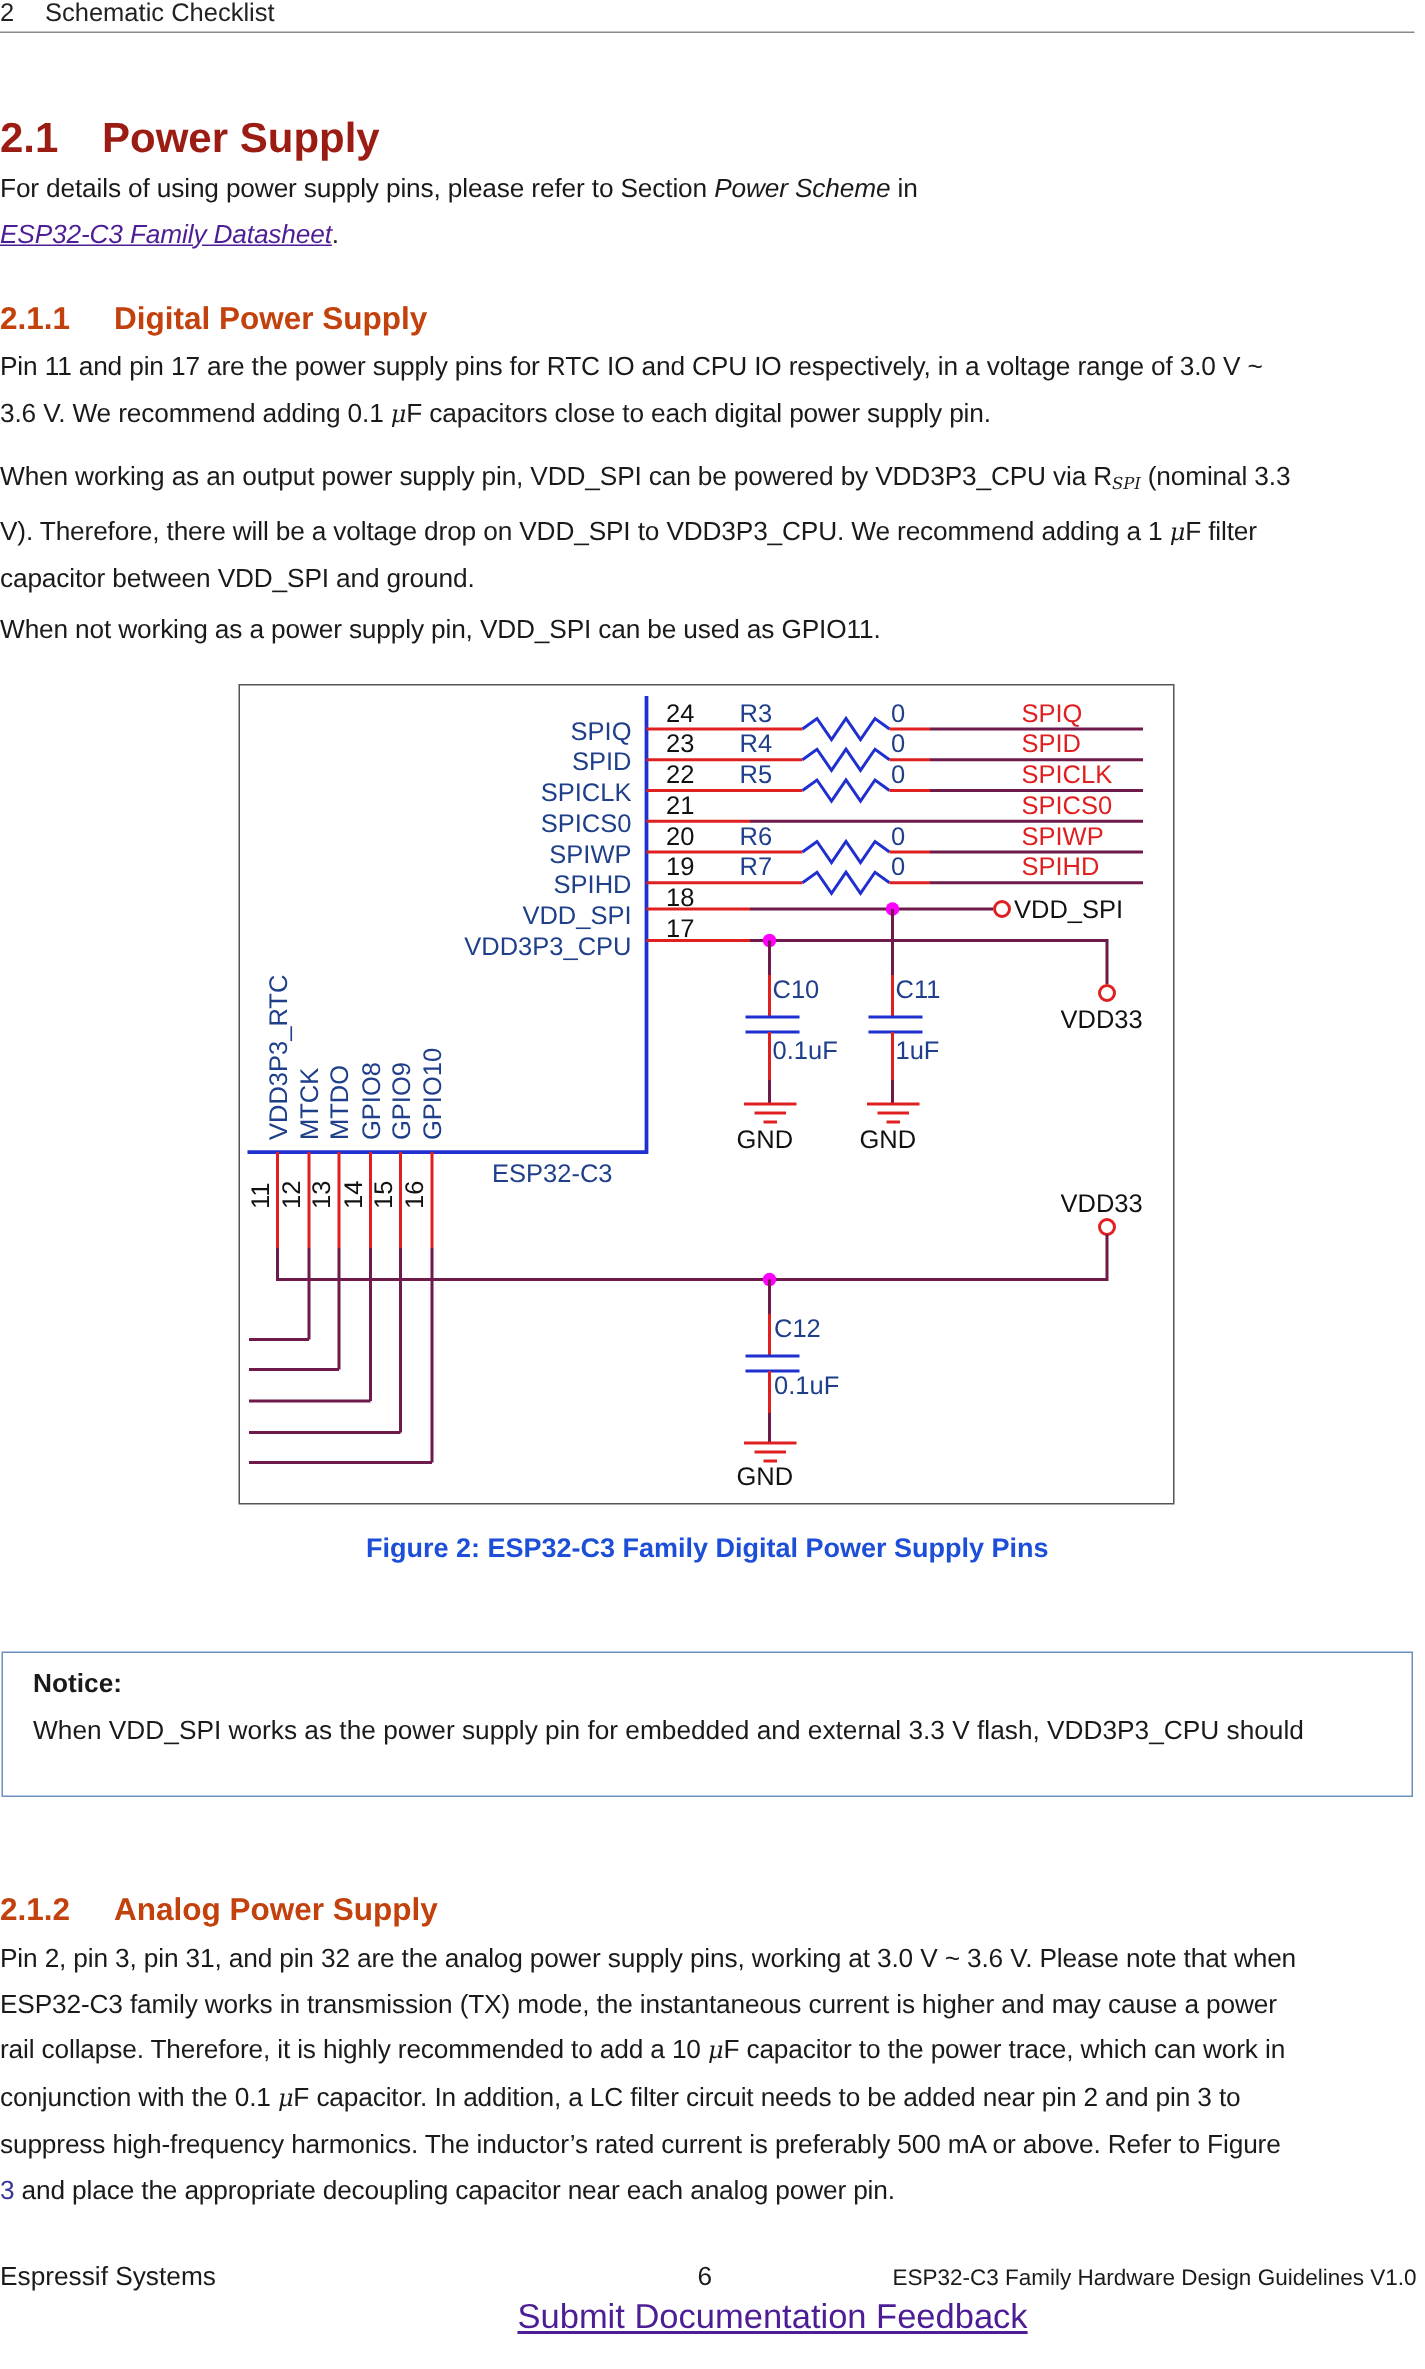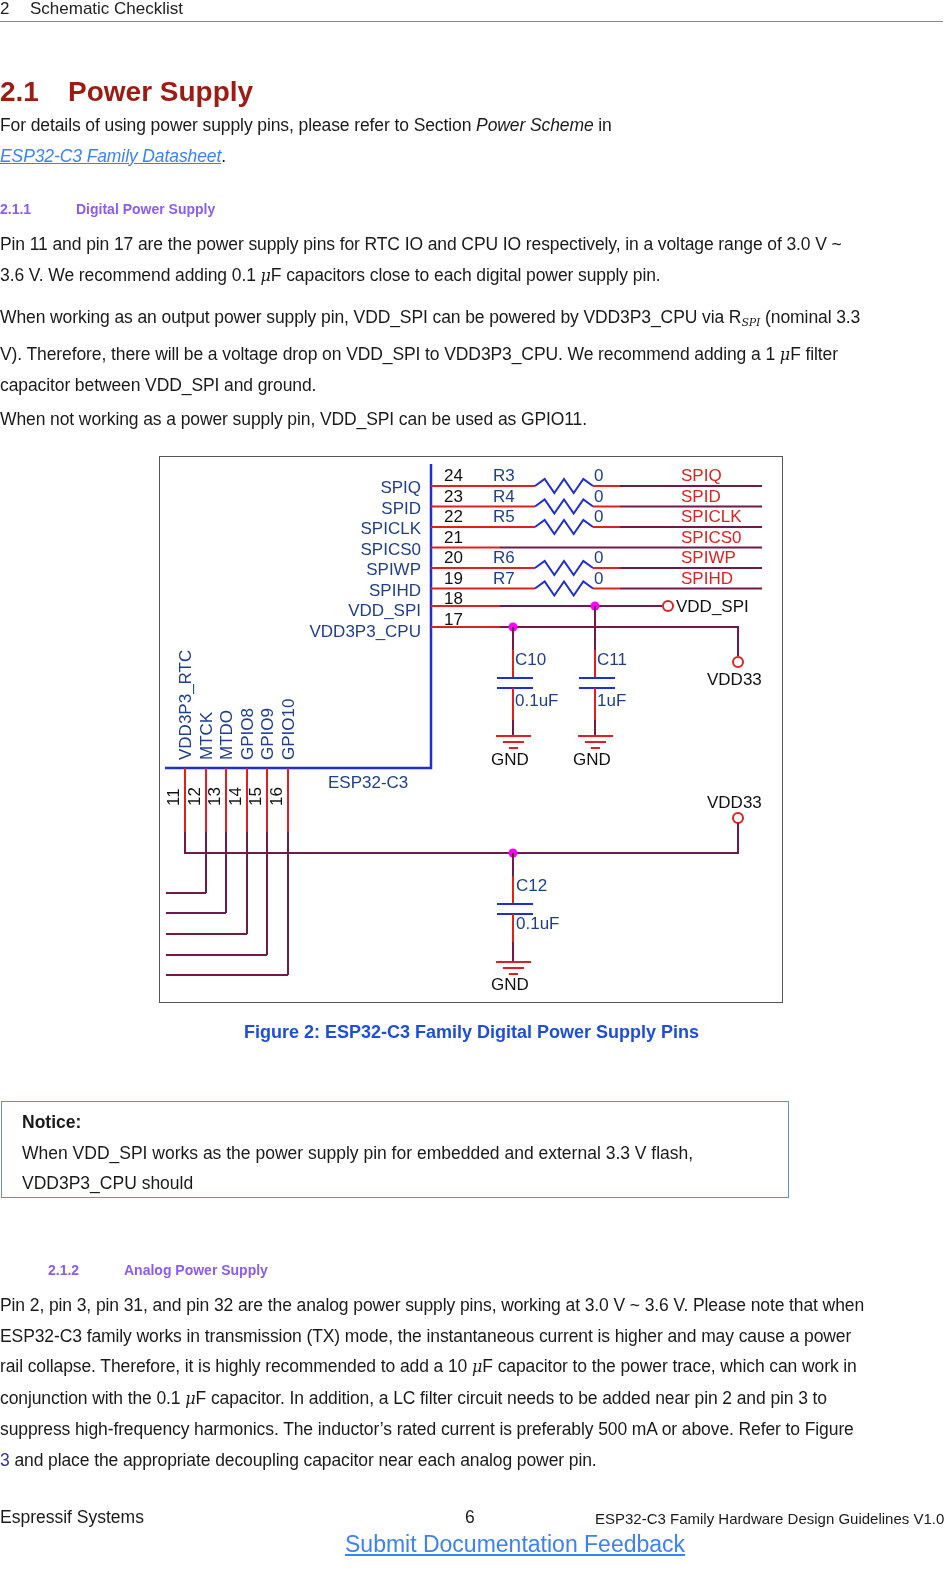--- a/index.html
+++ b/index.html
@@ -11,41 +11,41 @@
   .running-head {
     left: 0; top: 0; width: 943px; height: 21px;
     font-size: 17px; line-height: 17px; color: #222;
     border-bottom: 1.5px solid #8a8a8a;
   }
   .running-head .num { display: inline-block; width: 30px; }
   .h2 {
     left: 0; top: 76px; font-size: 28px; font-weight: bold; color: #9b1c13;
   }
   .h2 .num { display: inline-block; width: 68px; }
-  .h3 { font-size: 14px; font-weight: bold; color: #8b5cf6; }
+  .h3 { font-size: 21px; font-weight: bold; color: #c2410c; }
   .h3 .num { display: inline-block; width: 76px; }
   .para {
     left: 0; width: 945px; font-size: 17.5px; line-height: 30.5px; color: #1a1a1a;
     letter-spacing: -0.1px;
   }
   .it { font-style: italic; }
-  .link { color: #3b82f6; text-decoration: underline; }
+  .link { color: #4c1d95; text-decoration: underline; }
   .link-plain { color: #33339a; }
   .mu { font-family: "DejaVu Serif", serif; font-style: italic; font-size: 16px; }
   .sub { font-family: "DejaVu Serif", serif; font-style: italic; font-size: 11px; vertical-align: -3px; }
   .figure-frame {
     left: 159px; top: 456px; width: 624px; height: 547px;
     border: 1.3px solid #555; box-sizing: border-box;
   }
   .caption {
     left: 0; width: 943px; top: 1022px; text-align: center;
     font-size: 18px; font-weight: bold; color: #1d4ed8;
   }
   .notice {
-    left: 1px; top: 1101px; width: 788px; height: 97px; box-sizing: border-box;
+    left: 1px; top: 1101px; width: 941px; height: 97px; box-sizing: border-box;
     border: 1.5px solid #6c8fbf; padding: 5px 0 0 20px;
     font-size: 17.5px; line-height: 30.5px;
   }
   .notice .title { font-weight: bold; }
   .footer { top: 1507px; font-size: 17.5px; color: #1a1a1a; }
   svg text { font-family: "Liberation Sans", sans-serif; }
 </style>
 </head>
 <body>
 
@@ -242,21 +242,21 @@
     </defs>
   </svg>
 
 <div class="abs caption">Figure 2: ESP32-C3 Family Digital Power Supply Pins</div>
 
 <div class="abs notice">
   <div class="title">Notice:</div>
   <div>When VDD_SPI works as the power supply pin for embedded and external 3.3 V flash, VDD3P3_CPU should</div>
 </div>
 
-<div class="abs h3" style="left:0; top:1262px;padding-left:48px;">
+<div class="abs h3" style="left:0; top:1262px;">
   <span class="num">2.1.2</span><span>Analog Power Supply</span>
 </div>
 <div class="abs para" style="top:1290px;">
   <span>Pin 2, pin 3, pin 31, and pin 32 are the analog power supply pins, working at 3.0 V ~ 3.6 V. Please note that when</span><br>
   <span>ESP32-C3 family works in transmission (TX) mode, the instantaneous current is higher and may cause a power</span><br>
   <span>rail collapse. Therefore, it is highly recommended to add a 10 </span><span class="mu">μ</span><span>F capacitor to the power trace, which can work in</span><br>
   <span>conjunction with the 0.1 </span><span class="mu">μ</span><span>F capacitor. In addition, a LC filter circuit needs to be added near pin 2 and pin 3 to</span><br>
   <span>suppress high-frequency harmonics. The inductor’s rated current is preferably 500 mA or above. Refer to Figure</span><br>
   <span class="link-plain">3</span><span> and place the appropriate decoupling capacitor near each analog power pin.</span>
 </div>

